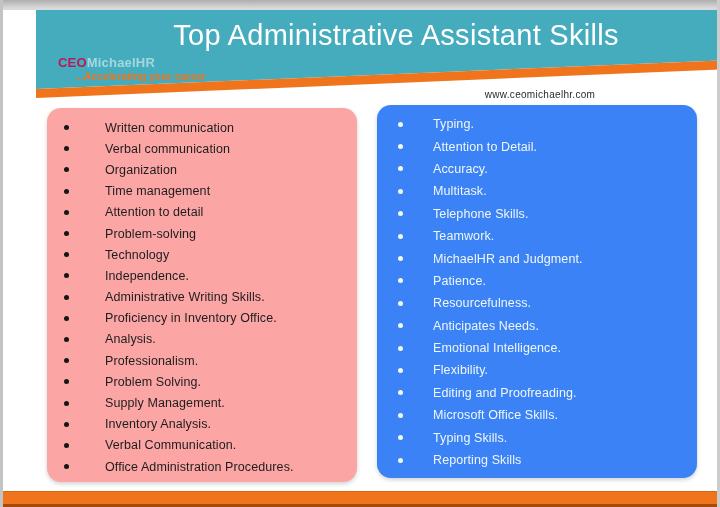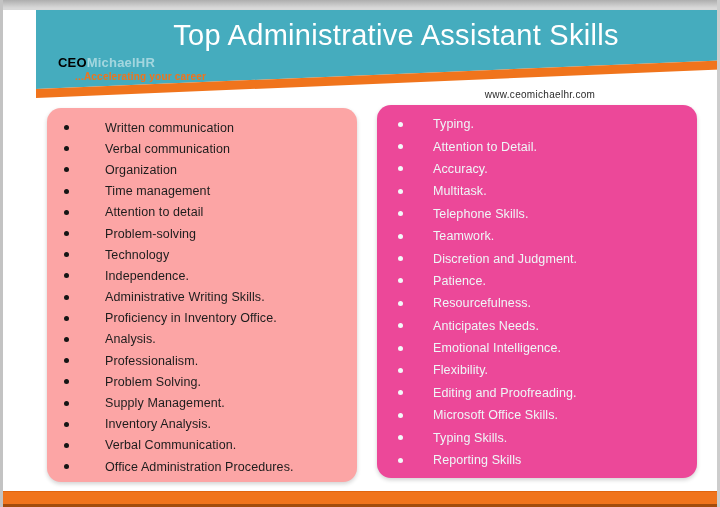--- a/index.html
+++ b/index.html
@@ -40,41 +40,41 @@
   .title {
     position:absolute; top:9px; left:0; width:100%;
     text-align:center; color:#ffffff;
     font-size:29px; line-height:33px; font-weight:400;
     letter-spacing:0.3px;
   }
 
   
   .logo { position:absolute; left:22px; top:46px; line-height:13px; }
   .logo-line1 { font-size:13px; font-weight:bold; letter-spacing:0.2px; }
-  .logo-ceo { color:#000000;text-align:right; }
+  .logo-ceo { color:#be185d;text-align:right; }
   .logo-michael { color:rgba(240,250,250,0.55); }
   .logo-tagline {
     font-size:10px; color:#f0741c; padding-left:17px; margin-top:1px;
     font-weight:bold; letter-spacing:0.2px;
   }
 
   .site-url {
     position:absolute; top:89px; left:420px; width:240px;
     text-align:center; font-size:10px; color:#2b2b2b; letter-spacing:0.3px;
   }
 
   
   .panel { position:absolute; border-radius:14px; box-shadow:0 2px 4px rgba(0,0,0,0.18); }
   .panel-left {
     left:47px; top:108px; width:310px; height:374px;
     background:#fca5a5; padding:9px 6px 0 0;
   }
   .panel-right {
     left:377px; top:105px; width:320px; height:373px;
-    background:#ec4899; padding:8px 6px 0 0;
+    background:#3b82f6; padding:8px 6px 0 0;
   }
 
   ul.skill-list { list-style:none; margin:0; padding:0; }
   ul.skill-list li { display:flex; align-items:center; }
   .panel-left li { height:21.2px; }
   .panel-right li { height:22.4px; }
 
   .bullet {
     width:5px; height:5px; border-radius:50%; flex:none;
   }
@@ -234,21 +234,21 @@
           <span class="skill-text">Telephone Skills.</span>
         </li>
 
         <li>
           <span class="bullet"></span>
           <span class="skill-text">Teamwork.</span>
         </li>
 
         <li>
           <span class="bullet"></span>
-          <span class="skill-text">Discretion and Judgment.</span>
+          <span class="skill-text">MichaelHR and Judgment.</span>
         </li>
 
         <li>
           <span class="bullet"></span>
           <span class="skill-text">Patience.</span>
         </li>
 
         <li>
           <span class="bullet"></span>
           <span class="skill-text">Resourcefulness.</span>

